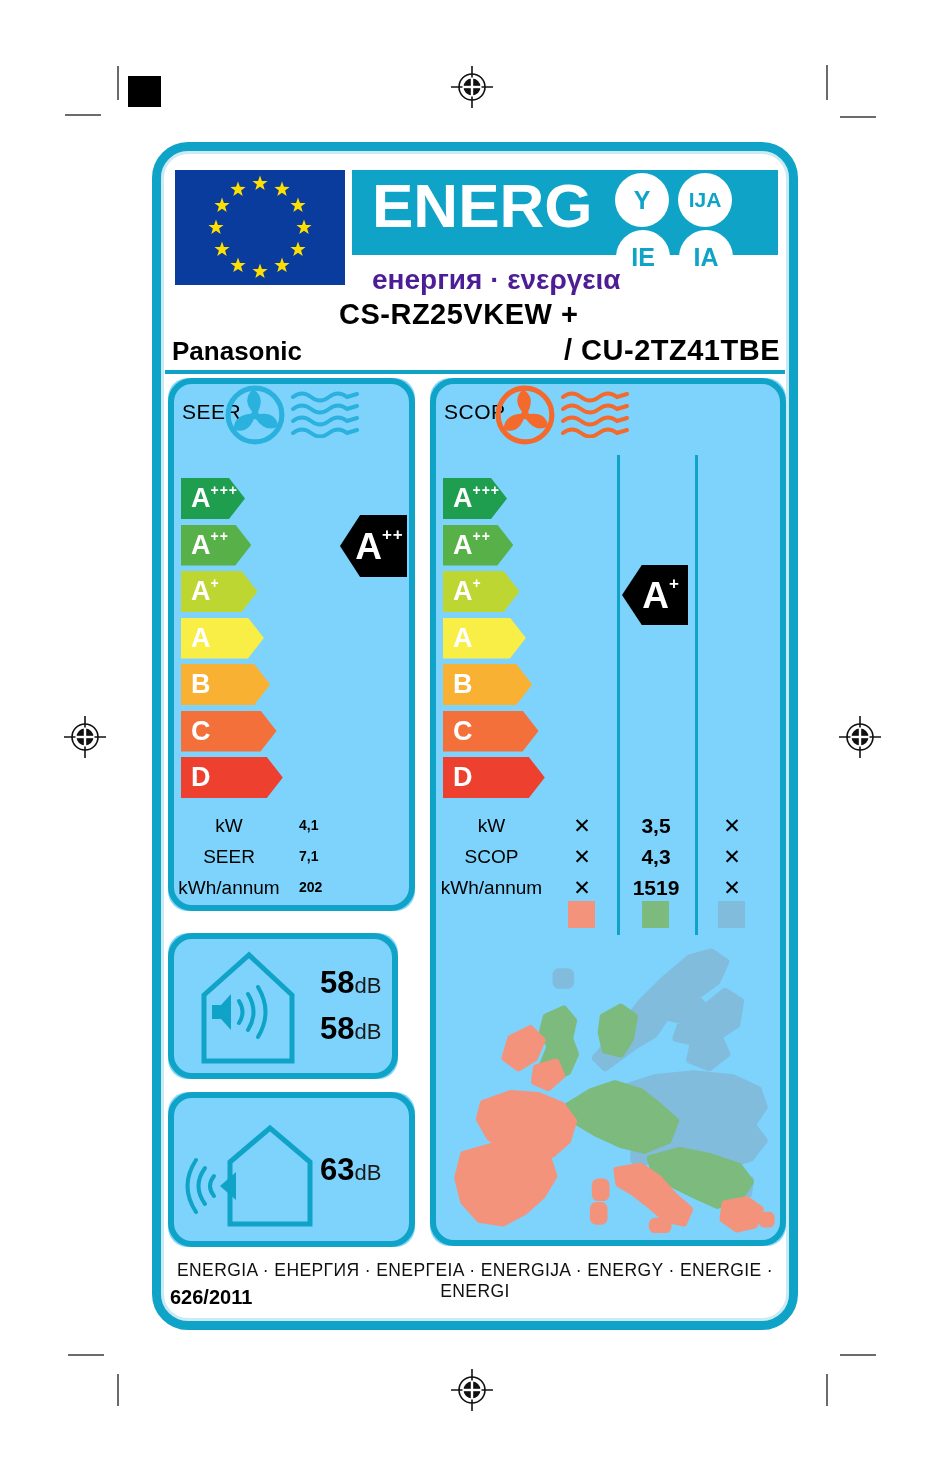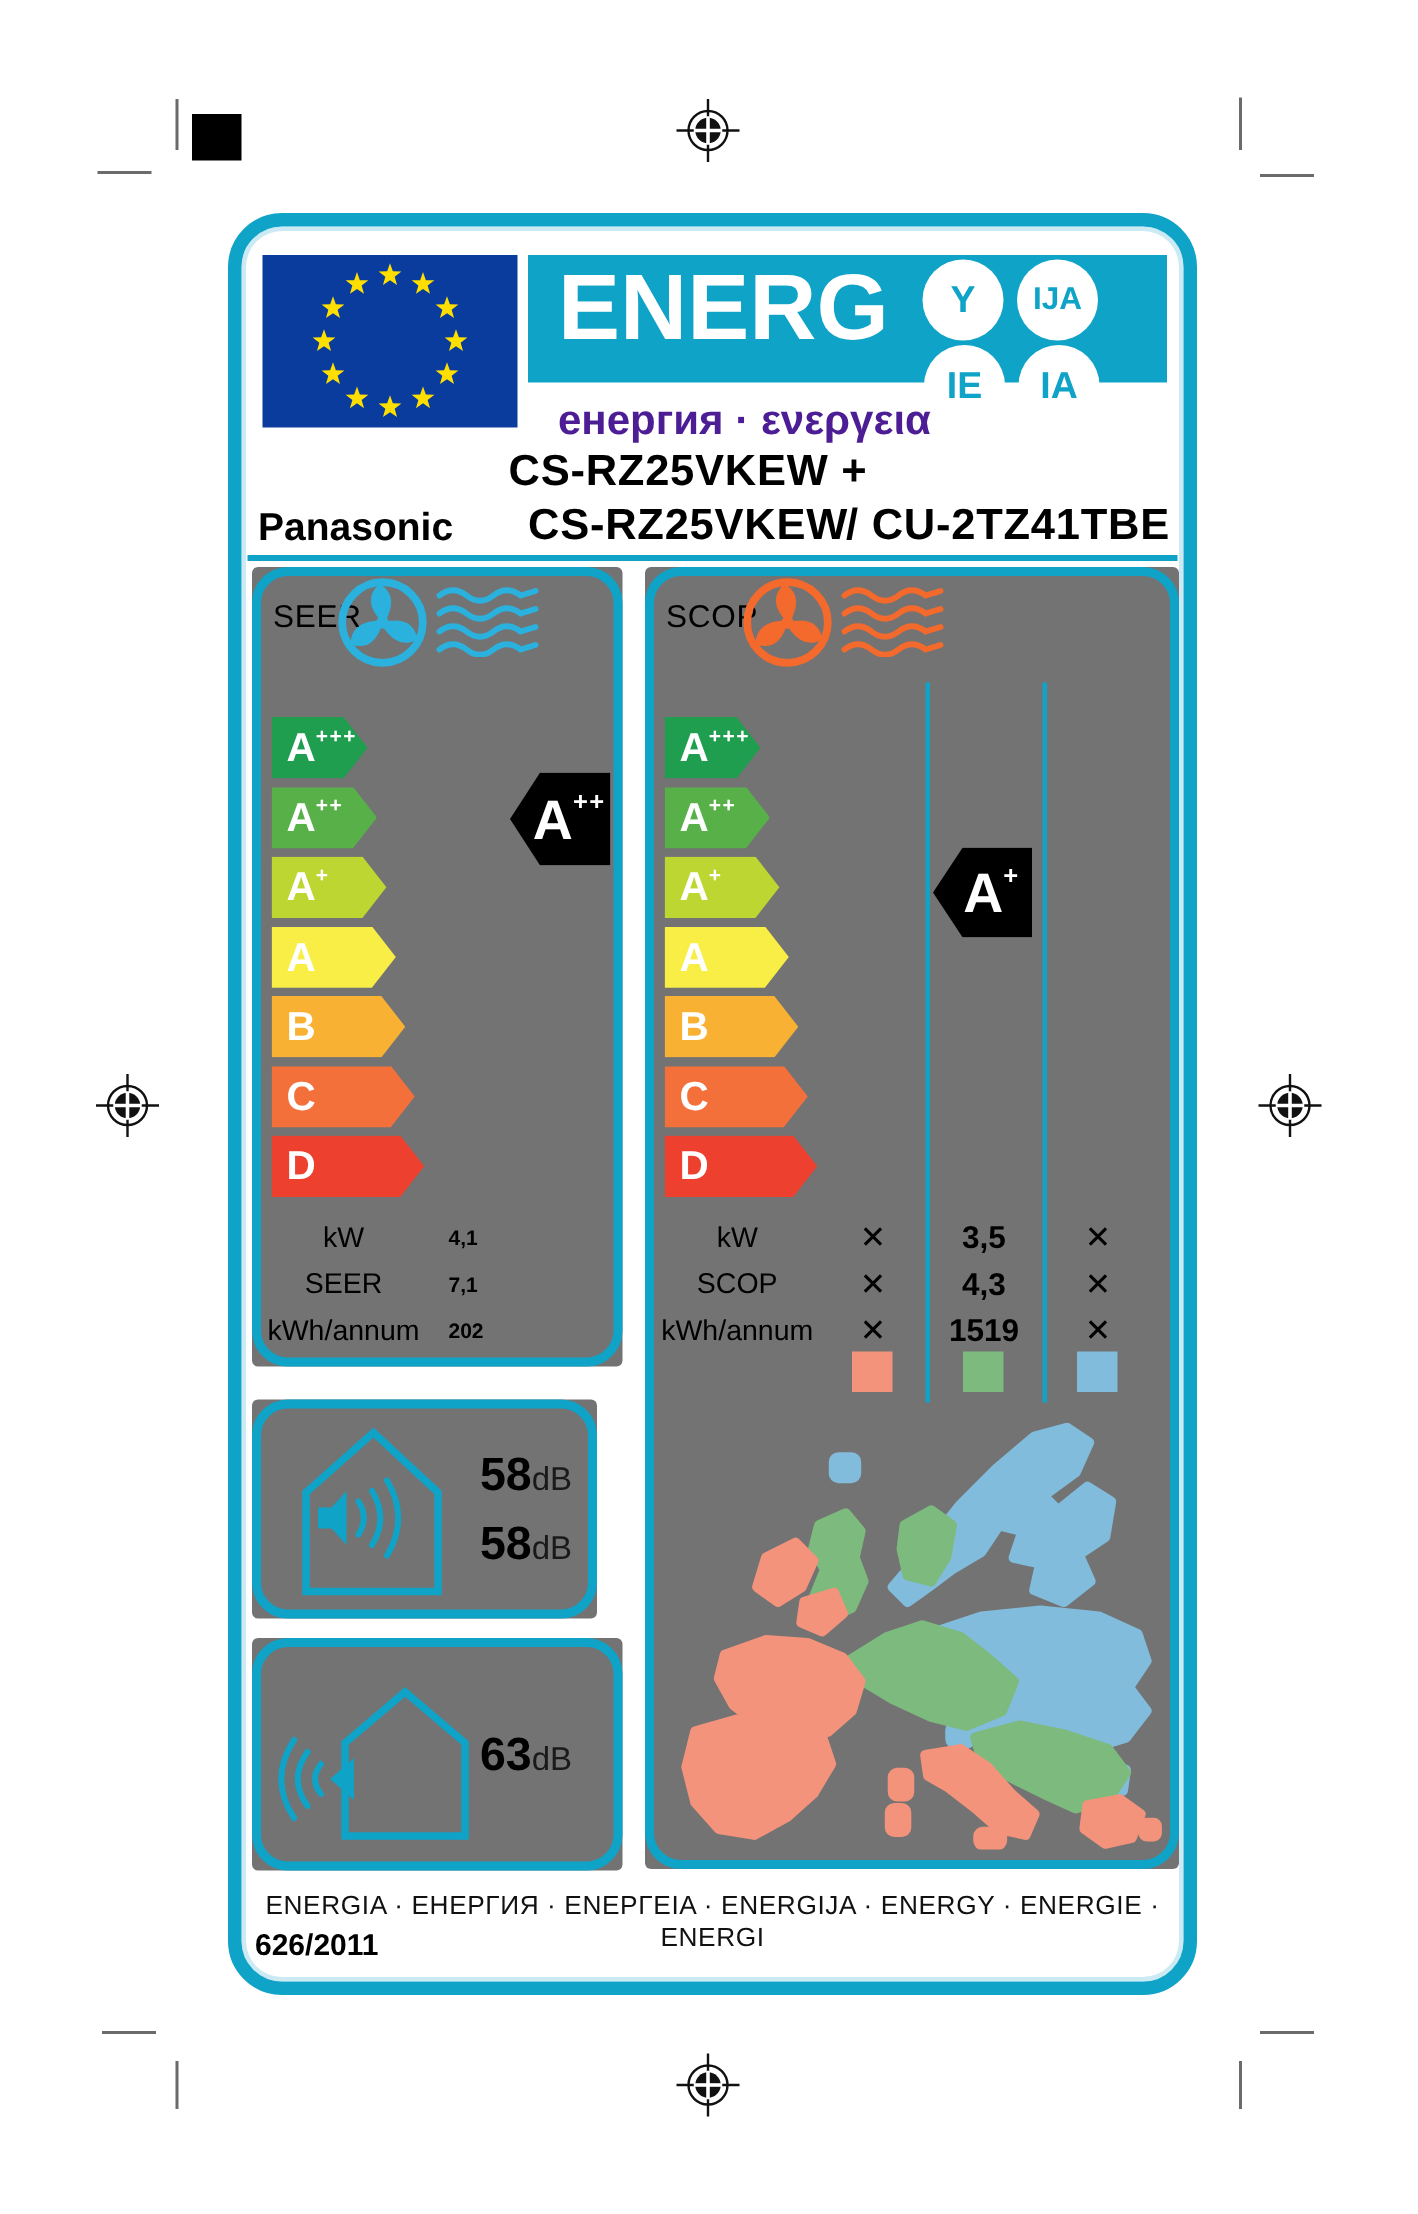--- a/index.html
+++ b/index.html
@@ -35,21 +35,21 @@
     display:flex;align-items:center;justify-content:center;font-weight:bold;font-size:25px;}
   .circle.small{font-size:21px;}
 
   .brand{position:absolute;left:20px;top:194px;font-size:26px;font-weight:bold;}
   .model-line1{position:absolute;left:187px;top:156px;font-size:29px;font-weight:bold;letter-spacing:.5px;}
   .model-line2{position:absolute;left:200px;top:192px;font-size:29px;font-weight:bold;letter-spacing:.5px;}
   .model-suffix{position:absolute;left:412px;top:192px;font-size:29px;font-weight:bold;letter-spacing:.5px;}
   .rule{position:absolute;left:13px;top:228px;width:620px;height:4px;background:var(--teal);}
 
   
-  .panel{position:absolute;background:#737373;border-radius:4px;}
+  .panel{position:absolute;background:#7dd3fc;border-radius:20px;}
   .seer-panel{left:16px;top:236px;width:247px;height:533px;}
   .scop-panel{left:278px;top:236px;width:356px;height:868px;}
   .noise1{left:16px;top:791px;width:230px;height:146px;}
   .noise2{left:16px;top:950px;width:247px;height:155px;}
 
   .panel-title{position:absolute;left:14px;top:22px;font-size:21px;letter-spacing:.5px;}
   .fan-svg{position:absolute;left:56px;top:6px;}
   .scop-panel .fan-svg{left:64px;}
   .waves-svg{position:absolute;left:122px;top:12px;}
   .scop-panel .waves-svg{left:130px;}
@@ -176,21 +176,20 @@
       <div class="energ-word">ENERG</div>
       <div class="energ-sub">енергия · ενεργεια</div>
       <div class="circle" style="left:263px;top:3px;">Y</div>
       <div class="circle small" style="left:326px;top:3px;text-align:right;">IJA</div>
       <div class="circle" style="left:264px;top:60px;">IE</div>
       <div class="circle" style="left:327px;top:60px;">IA</div>
     </div>
 
     <div class="brand">Panasonic</div>
     <div class="model-line1">CS-RZ25VKEW +</div>
-    <div class="model-line2">CS-RZ25VKEW</div>
     <div class="model-suffix">/ CU-2TZ41TBE</div>
     <div class="rule"></div>
 
     <div class="panel seer-panel">
       <div class="panelborder"></div>
       <div class="panel-title">SEER</div>
       <svg class="fan-svg" width="62" height="62" viewBox="0 0 60 60">
         <circle cx="30" cy="30" r="26" fill="none" stroke="var(--fan-cool)" stroke-width="5"></circle>
         <g fill="var(--fan-cool)">
           <path d="M30,30 Q16,16 28,5 Q40,12 33,27 Z"></path>

